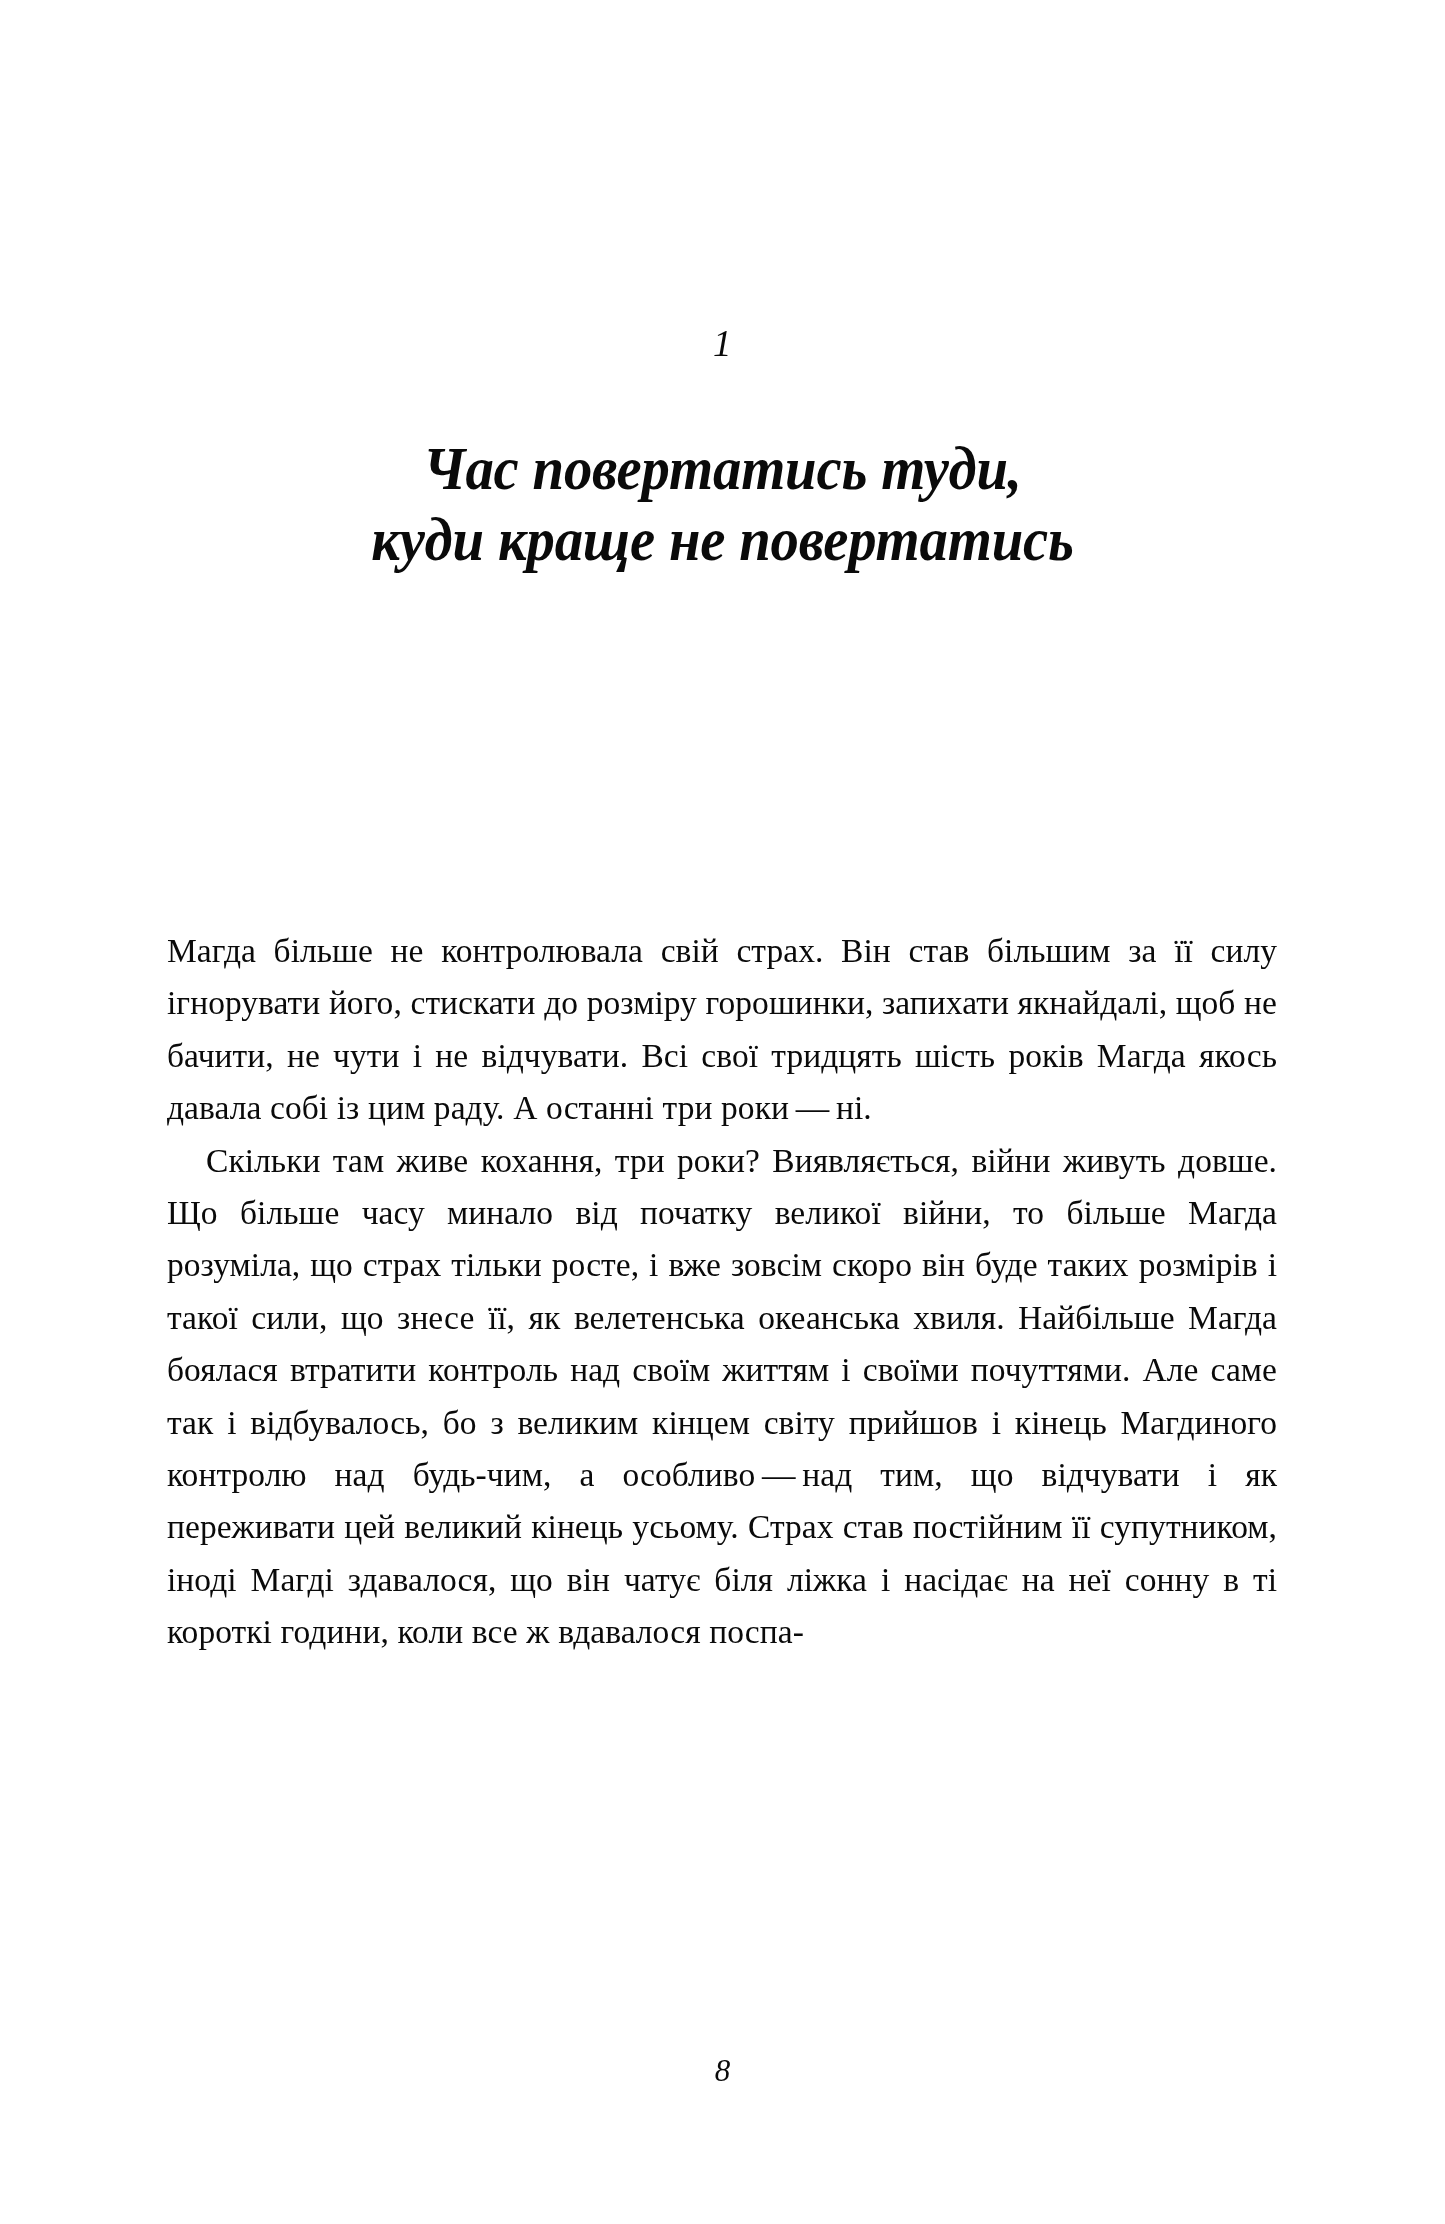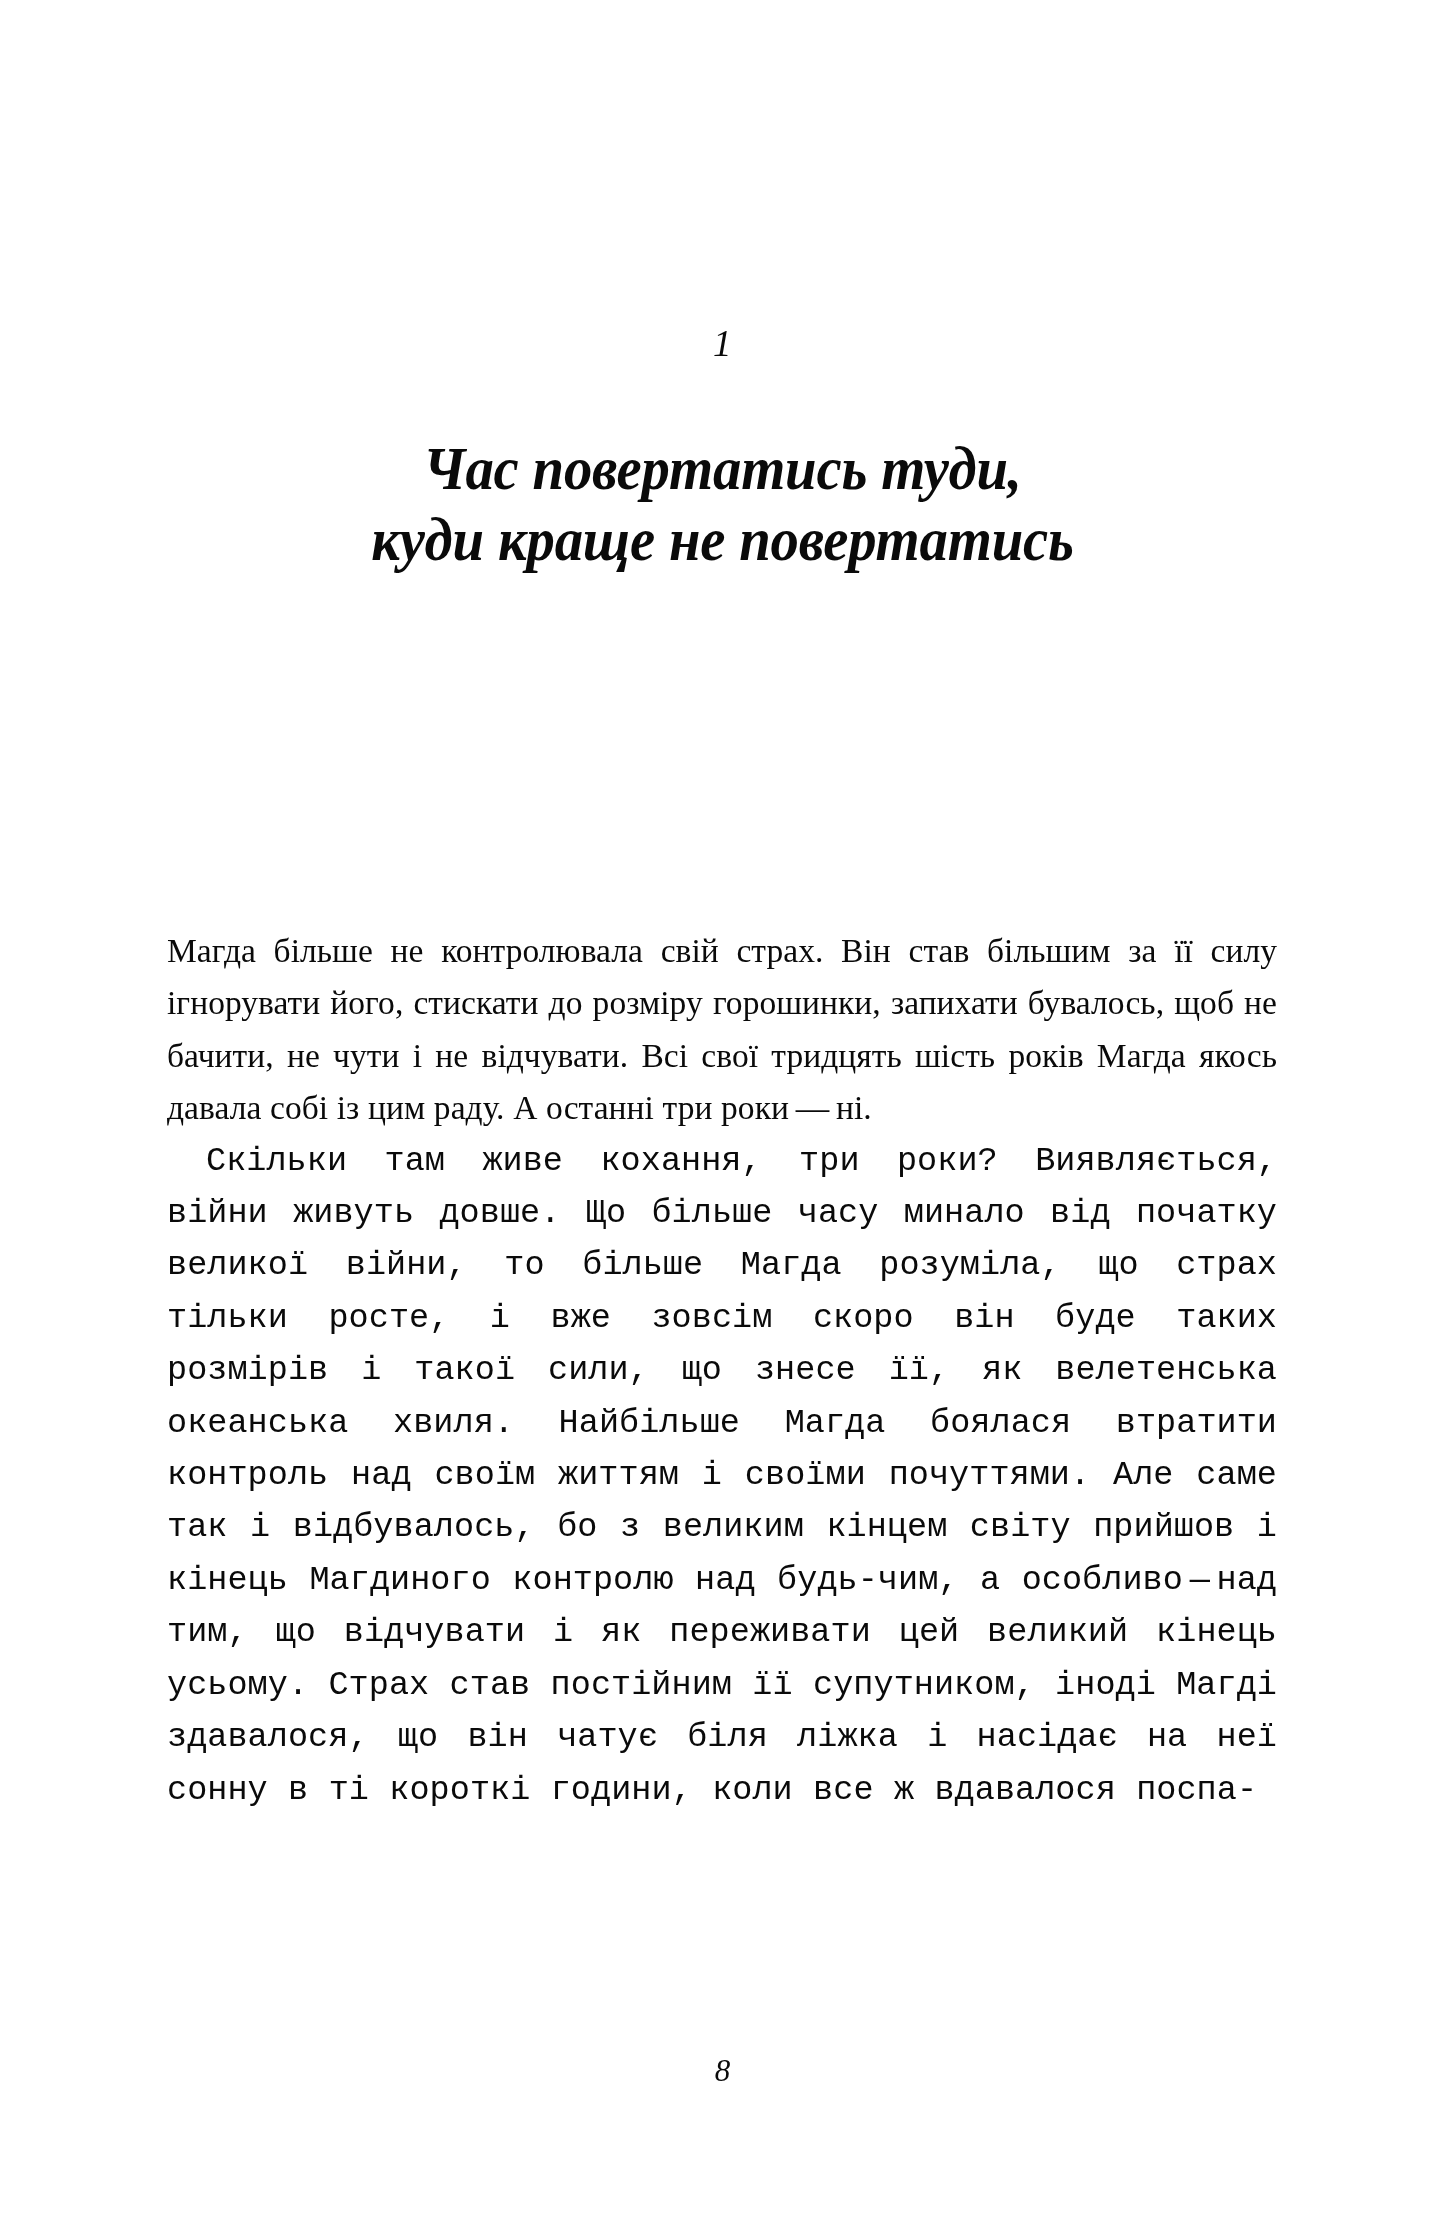--- a/index.html
+++ b/index.html
@@ -72,21 +72,20 @@
     text-align: justify;
     text-justify: inter-word;
     letter-spacing: 0.05px;
     word-spacing: 0.2px;
     hyphens: manual;
     -webkit-hyphens: manual;
   }
 
   .body-paragraph + .body-paragraph {
     text-indent: 39px;
-    font-family: Liberation Mono, monospace;
   }
 
   
   .page-number {
     position: absolute;
     top: 2052px;
     left: 0;
     width: 1445px;
     text-align: center;
     font-family: "Liberation Serif", "DejaVu Serif", serif;
@@ -101,19 +100,19 @@
 <div class="page">
 
   <div class="chapter-number">1</div>
 
   <h1 class="chapter-title">
     <span class="title-line">Час повертатись туди,</span>
     <span class="title-line">куди краще не повертатись</span>
   </h1>
 
   <div class="body-block">
-    <p class="body-paragraph">Магда більше не контролювала свій страх. Він став більшим за її силу ігнорувати його, стискати до роз­міру горошинки, запихати бувалось, щоб не бачити, не чути і не відчувати. Всі свої тридцять шість років Магда якось давала собі із цим раду. А останні три роки — ні.</p>
+    <p class="body-paragraph">Магда більше не контролювала свій страх. Він став більшим за її силу ігнорувати його, стискати до роз­міру горошинки, запихати якнайдалі, щоб не бачити, не чути і не відчувати. Всі свої тридцять шість років Магда якось давала собі із цим раду. А останні три роки — ні.</p>
     <p class="body-paragraph">Скільки там живе кохання, три роки? Виявляється, війни живуть довше. Що більше часу минало від почат­ку великої війни, то більше Магда розуміла, що страх тільки росте, і вже зовсім скоро він буде таких розмірів і такої сили, що знесе її, як велетенська океанська хви­ля. Найбільше Магда боялася втратити контроль над своїм життям і своїми почуттями. Але саме так і від­бувалось, бо з великим кінцем світу прийшов і кінець Магдиного контролю над будь-чим, а особливо — над тим, що відчувати і як переживати цей великий кінець усьому. Страх став постійним її супутником, іноді Маг­ді здавалося, що він чатує біля ліжка і насідає на неї сонну в ті короткі години, коли все ж вдавалося поспа-</p>
   </div>
 
   <div class="page-number">8</div>
 
 </div>
 
 </body></html>

